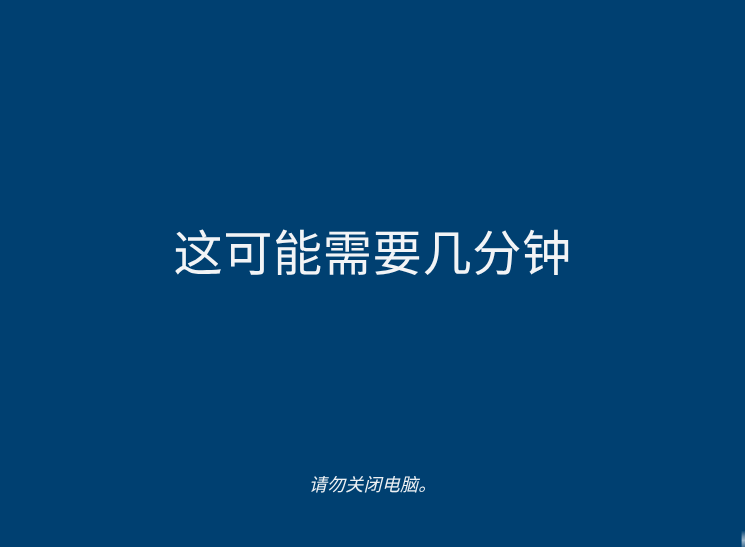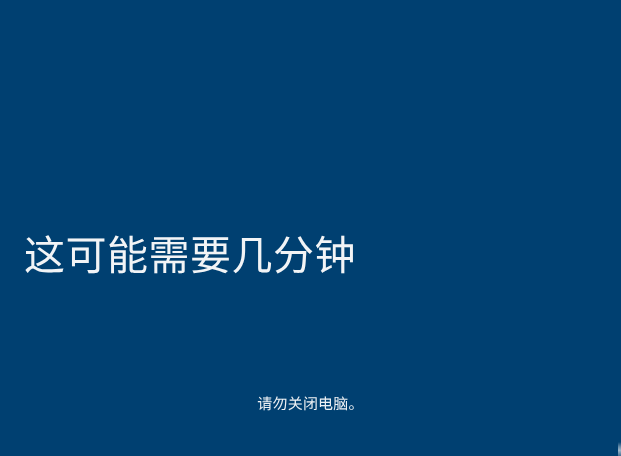--- a/index.html
+++ b/index.html
@@ -29,22 +29,22 @@
     justify-content: flex-start;
     user-select: none;
   }
 
   
   .headline-block {
     position: absolute;
     left: 0;
     right: 0;
     top: 186px;
+    text-align: center;
     padding: 0 24px;
-    margin-top: 44px;
   }
 
   .headline {
     margin: 0;
     color: #f2f4f6;
     font-size: 41px;
     line-height: 52px;
     font-weight: 300;
     letter-spacing: 0.5px;
     white-space: nowrap;
@@ -62,20 +62,21 @@
   }
 
   .subtext {
     margin: 0;
     color: #eef1f4;
     font-size: 15px;
     line-height: 22px;
     font-weight: 400;
     letter-spacing: 0.2px;
     white-space: nowrap;
+    font-style: italic;
     -webkit-font-smoothing: antialiased;
   }
 
   
   .progress-region {
     position: absolute;
     left: 0;
     right: 0;
     top: 255px;
     height: 130px;

